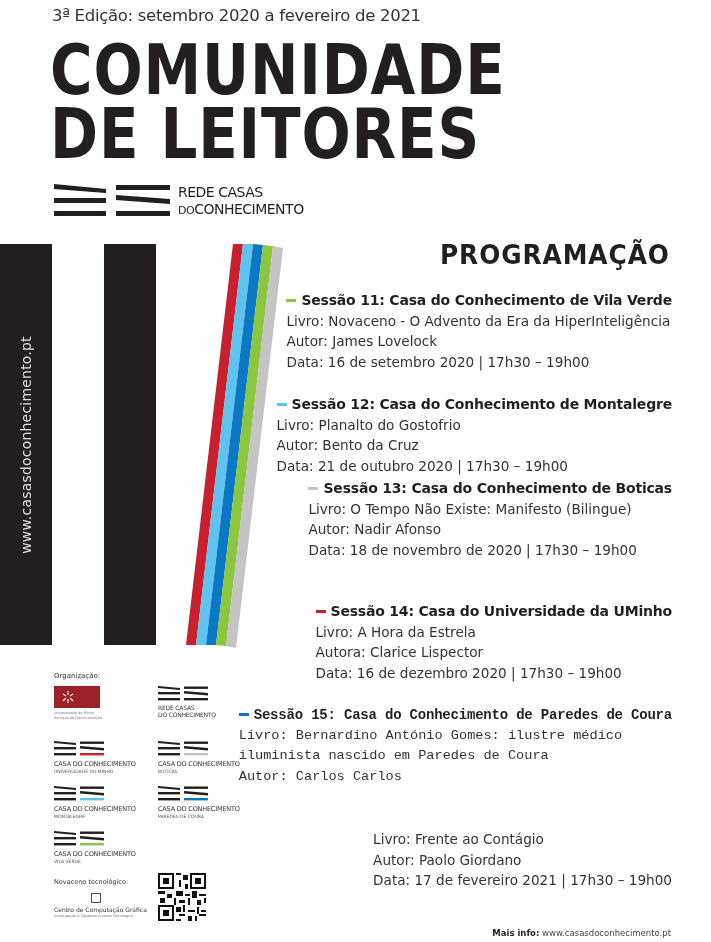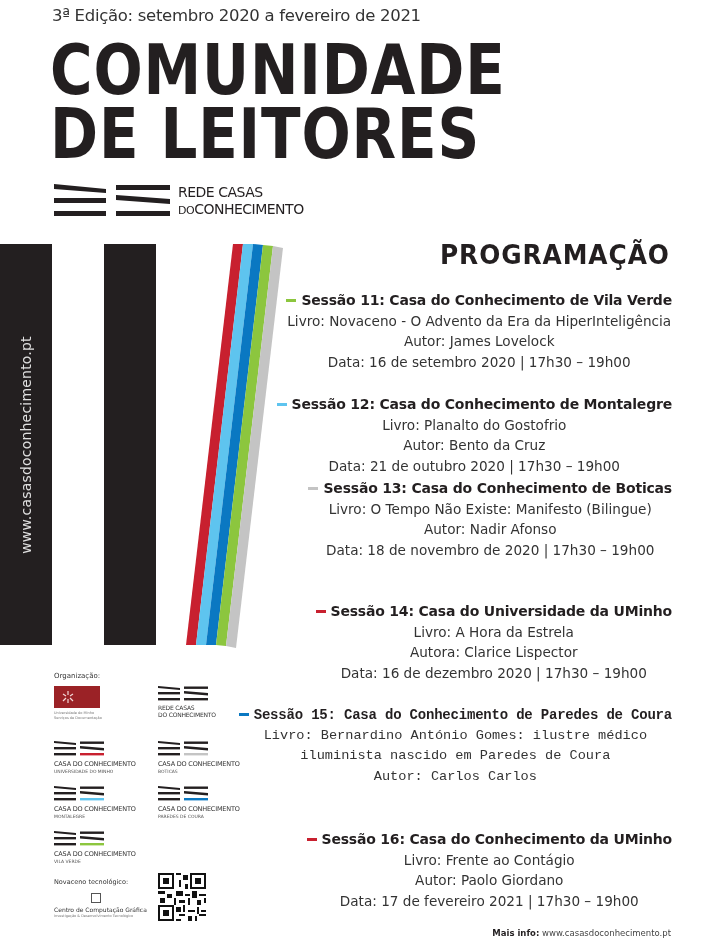--- a/index.html
+++ b/index.html
@@ -18,21 +18,21 @@
   .bar { background:#231f20; top:244px; height:401px; }
   #bar1 { left:0; width:52px; }
   #bar2 { left:104px; width:52px; }
   .vwrap { left:0; top:244px; width:52px; height:401px; display:flex; align-items:center; justify-content:center; }
   .vwrap span { display:block; transform:rotate(-90deg); color:#e0e0e0; font-size:14px; white-space:nowrap; letter-spacing:0.2px; }
 
   #stripes { left:180px; top:240px; }
 
   #prog-title { right:41px; top:239px; font-size:27px; font-weight:bold; letter-spacing:1px; color:#231f20; transform:scaleX(0.92); transform-origin:right top; white-space:nowrap; }
 
-  .session { position:absolute; right:39px; text-align:center; font-size:13.6px; line-height:20.6px; color:#333; white-space:nowrap; }
+  .session { position:absolute; right:39px; text-align:left; font-size:13.6px; line-height:20.6px; color:#333; white-space:nowrap; }
   .session .s-title { font-weight:bold; color:#231f20; font-size:14px; letter-spacing:-0.2px; }
   .session .dash { display:inline-block; width:10px; height:3px; vertical-align:middle; margin-right:5px; position:relative; top:-1px; }
   .session .line { display:block; }
   .org-label { left:54px; top:672px; font-size:7px; color:#333; }
   .um-logo { left:54px; top:686px; width:46px; height:22px; background:#9b2226; }
   .um-caption { left:54px; top:711px; font-size:3.5px; color:#777; line-height:5px; }
   .mini-logo { position:absolute; }
   .mini-logo .cap { position:absolute; left:0; top:20px; font-size:6.5px; line-height:7px; color:#333; white-space:nowrap; letter-spacing:-0.2px; }
   .mini-logo .sub { position:absolute; left:0; top:28px; font-size:4.5px; color:#555; white-space:nowrap; }
   .partner-label { left:54px; top:878px; font-size:6.5px; color:#333; }
@@ -111,21 +111,20 @@
 </div>
 
 <div class="session" style="top:705px;font-family:Liberation Mono, monospace;">
   <span class="line s-title"><span class="dash" style="background:#0a78c2"></span><span>Sessão 15: Casa do Conhecimento de Paredes de Coura</span></span>
   <span class="line">Livro:  Bernardino António Gomes: ilustre médico</span>
   <span class="line">iluminista nascido em Paredes de Coura</span>
   <span class="line">Autor: Carlos Carlos</span>
 </div>
 
 <div class="session" style="top:829px;">
-  <span class="line s-title"><span class="dash" style="background:#c8202f"></span><span>Sessão 16: Casa do Conhecimento da UMinho</span></span>
   <span class="line">Livro:  Frente ao Contágio</span>
   <span class="line">Autor: Paolo Giordano</span>
   <span class="line">Data: 17 de fevereiro 2021 | 17h30 – 19h00</span>
 </div>
 
 <div class="abs org-label">Organização:</div>
 <div class="abs um-logo">
   <svg width="46" height="22" viewBox="0 0 46 22">
     <g stroke="#f3d9d9" stroke-width="1.2" fill="none">
       <line x1="14" y1="5" x2="14" y2="9"></line>

